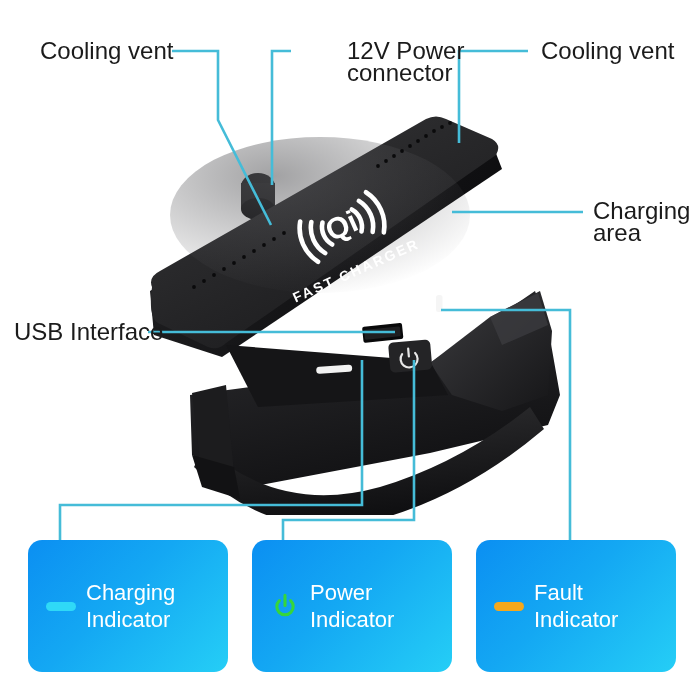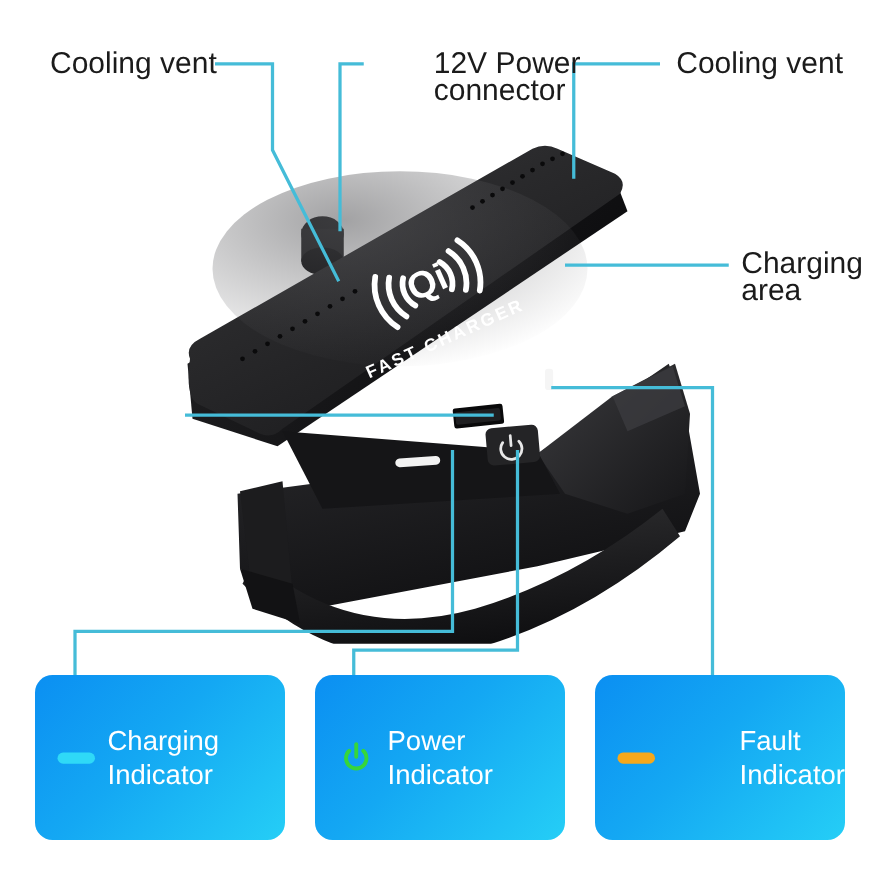--- a/index.html
+++ b/index.html
@@ -241,20 +241,21 @@
   <div class="callout" style="left:40px; top:40px;">Cooling vent</div>
 
   <div class="callout" style="left:306px; top:40px;margin-left:41px;">12V Power
 connector</div>
 
   <div class="callout" style="left:541px; top:40px;">Cooling vent</div>
 
   <div class="callout" style="left:593px; top:200px;">Charging
 area</div>
 
+  <div class="callout" style="left:14px; top:321px;">USB Interface</div>
 
   <div id="cards">
 
     <div class="card" style="left:28px;">
       <span class="card-icon">
         <span class="dash cyan"></span>
       </span>
       <span class="card-label">Charging
 Indicator</span>
     </div>
@@ -263,21 +264,21 @@
       <span class="card-icon">
         <svg width="30" height="30" viewBox="0 0 30 30">
           <path d="M 9.4 9.6 A 8.2 8.2 0 1 0 20.6 9.6" fill="none" stroke="#36d63a" stroke-width="3.1" stroke-linecap="round"></path>
           <line x1="15" y1="4.4" x2="15" y2="14.4" stroke="#36d63a" stroke-width="3.1" stroke-linecap="round"></line>
         </svg>
       </span>
       <span class="card-label">Power
 Indicator</span>
     </div>
 
-    <div class="card" style="left:476px;justify-content:space-between;">
+    <div class="card" style="left:476px;">
       <span class="card-icon">
         <span class="dash amber"></span>
       </span>
       <span class="card-label">Fault
 Indicator</span>
     </div>
 
   </div>
 </div>
 

